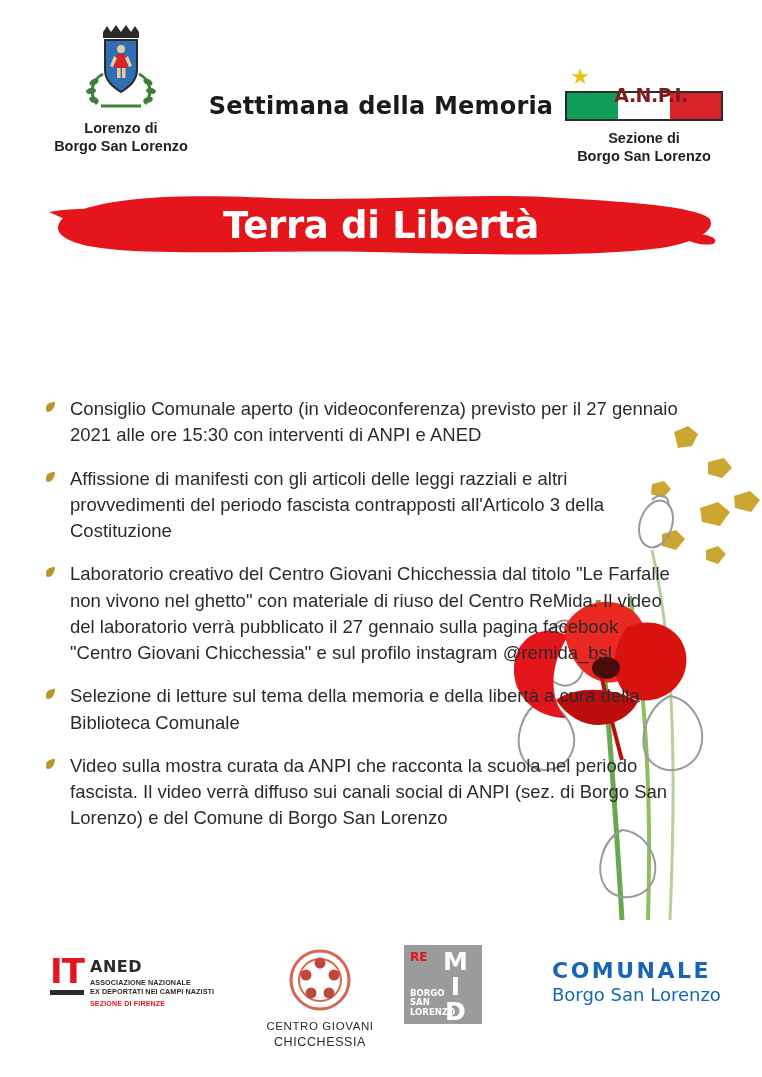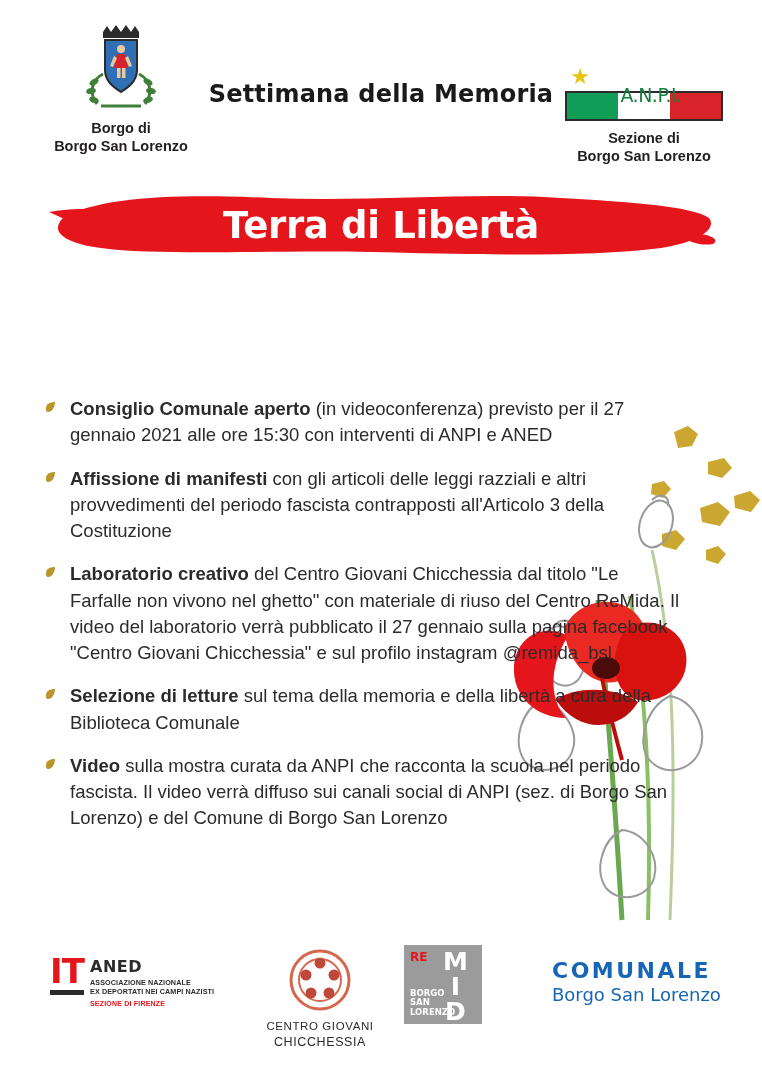--- a/index.html
+++ b/index.html
@@ -30,36 +30,36 @@
     position:absolute; left:186px; top:58px; width:390px; text-align:center;
   }
   .date-line1 {
     font-family:"DejaVu Sans", sans-serif;
     font-weight:bold; font-size:28.5px; letter-spacing:0.5px; color:#1a1a1a;
     white-space:nowrap;
   }
   .date-line2 {
     font-family:"DejaVu Sans", sans-serif;
     font-weight:bold; font-size:24px; letter-spacing:0.2px; color:#1a1a1a;
-    margin-top:4px; white-space:nowrap;
+    margin-top:16px; white-space:nowrap;
   }
   .anpi-block {
     position:absolute; right:28px; top:44px; width:180px; text-align:center;
   }
   .anpi-logo {
     width:160px; height:62px; margin:0 auto; background:#ffffff;
     border:1px solid #ffffff; position:relative;
   }
   .anpi-top {
     height:28px; background:#ffffff; position:relative;
     display:flex; align-items:center; justify-content:center;
   }
   .anpi-name {
     font-family:"DejaVu Sans", sans-serif;
-    font-weight:normal; font-size:19px; color:#15803d; letter-spacing:-0.5px;
+    font-weight:bold; font-size:19px; color:#7f1d1d; letter-spacing:-0.5px;
     padding-left:14px;
     margin-top:36px;
   }
   .anpi-star {
     position:absolute; left:4px; top:3px; width:22px; height:22px;
     color:#e8c412; font-size:22px; line-height:22px;
   }
   .anpi-flag { display:flex; height:30px; border:2px solid #2b2b2b; }
   .anpi-flag > div { flex:1; }
   .f-green { background:#0f9d58; }
@@ -93,21 +93,21 @@
   
   .list { position:absolute; top:396px; left:44px; width:640px; }
   .item { display:flex; margin-bottom:17px; }
   .bullet {
     flex:0 0 auto; width:16px; height:18px; margin-right:10px; padding-top:5px;
   }
   .bullet svg { display:block; }
   .item-text {
     font-size:18.5px; line-height:1.42; color:#2b2b2b;
   }
-  .item-text b { font-weight:bold; color:#2b2b2b; }
+  .item-text b { font-weight:normal; color:#2b2b2b; }
 
   
   .footer { position:absolute; bottom:22px; left:0; width:762px; height:110px; }
 
   .aned { position:absolute; left:50px; top:10px; width:180px; }
   .aned-row { display:flex; align-items:flex-start; }
   .aned-it {
     font-family:"DejaVu Sans", sans-serif;
     font-weight:bold; font-size:34px; color:#e4161c; line-height:0.95;
     letter-spacing:-1px; position:relative; padding-right:6px;
@@ -194,21 +194,21 @@
             <ellipse cx="18" cy="69" rx="5" ry="3" transform="rotate(-10 18 69)"></ellipse>
             <ellipse cx="21" cy="78" rx="5" ry="3" transform="rotate(20 21 78)"></ellipse>
             <ellipse cx="75" cy="60" rx="5" ry="3" transform="rotate(30 75 60)"></ellipse>
             <ellipse cx="78" cy="69" rx="5" ry="3" transform="rotate(10 78 69)"></ellipse>
             <ellipse cx="75" cy="78" rx="5" ry="3" transform="rotate(-20 75 78)"></ellipse>
           </g>
           <path d="M28 84 h40" stroke="#3f7f3a" stroke-width="3"></path>
         </svg>
       </span>
       <div class="crest-caption">
-        <div>Borgo di</div>
+        <div>Lorenzo di</div>
         <div>Borgo San Lorenzo</div>
       </div>
     </div>
 
     <div class="date-block">
       <div class="date-line2">Settimana della Memoria</div>
     </div>
 
     <div class="anpi-block">
       <div class="anpi-logo">

